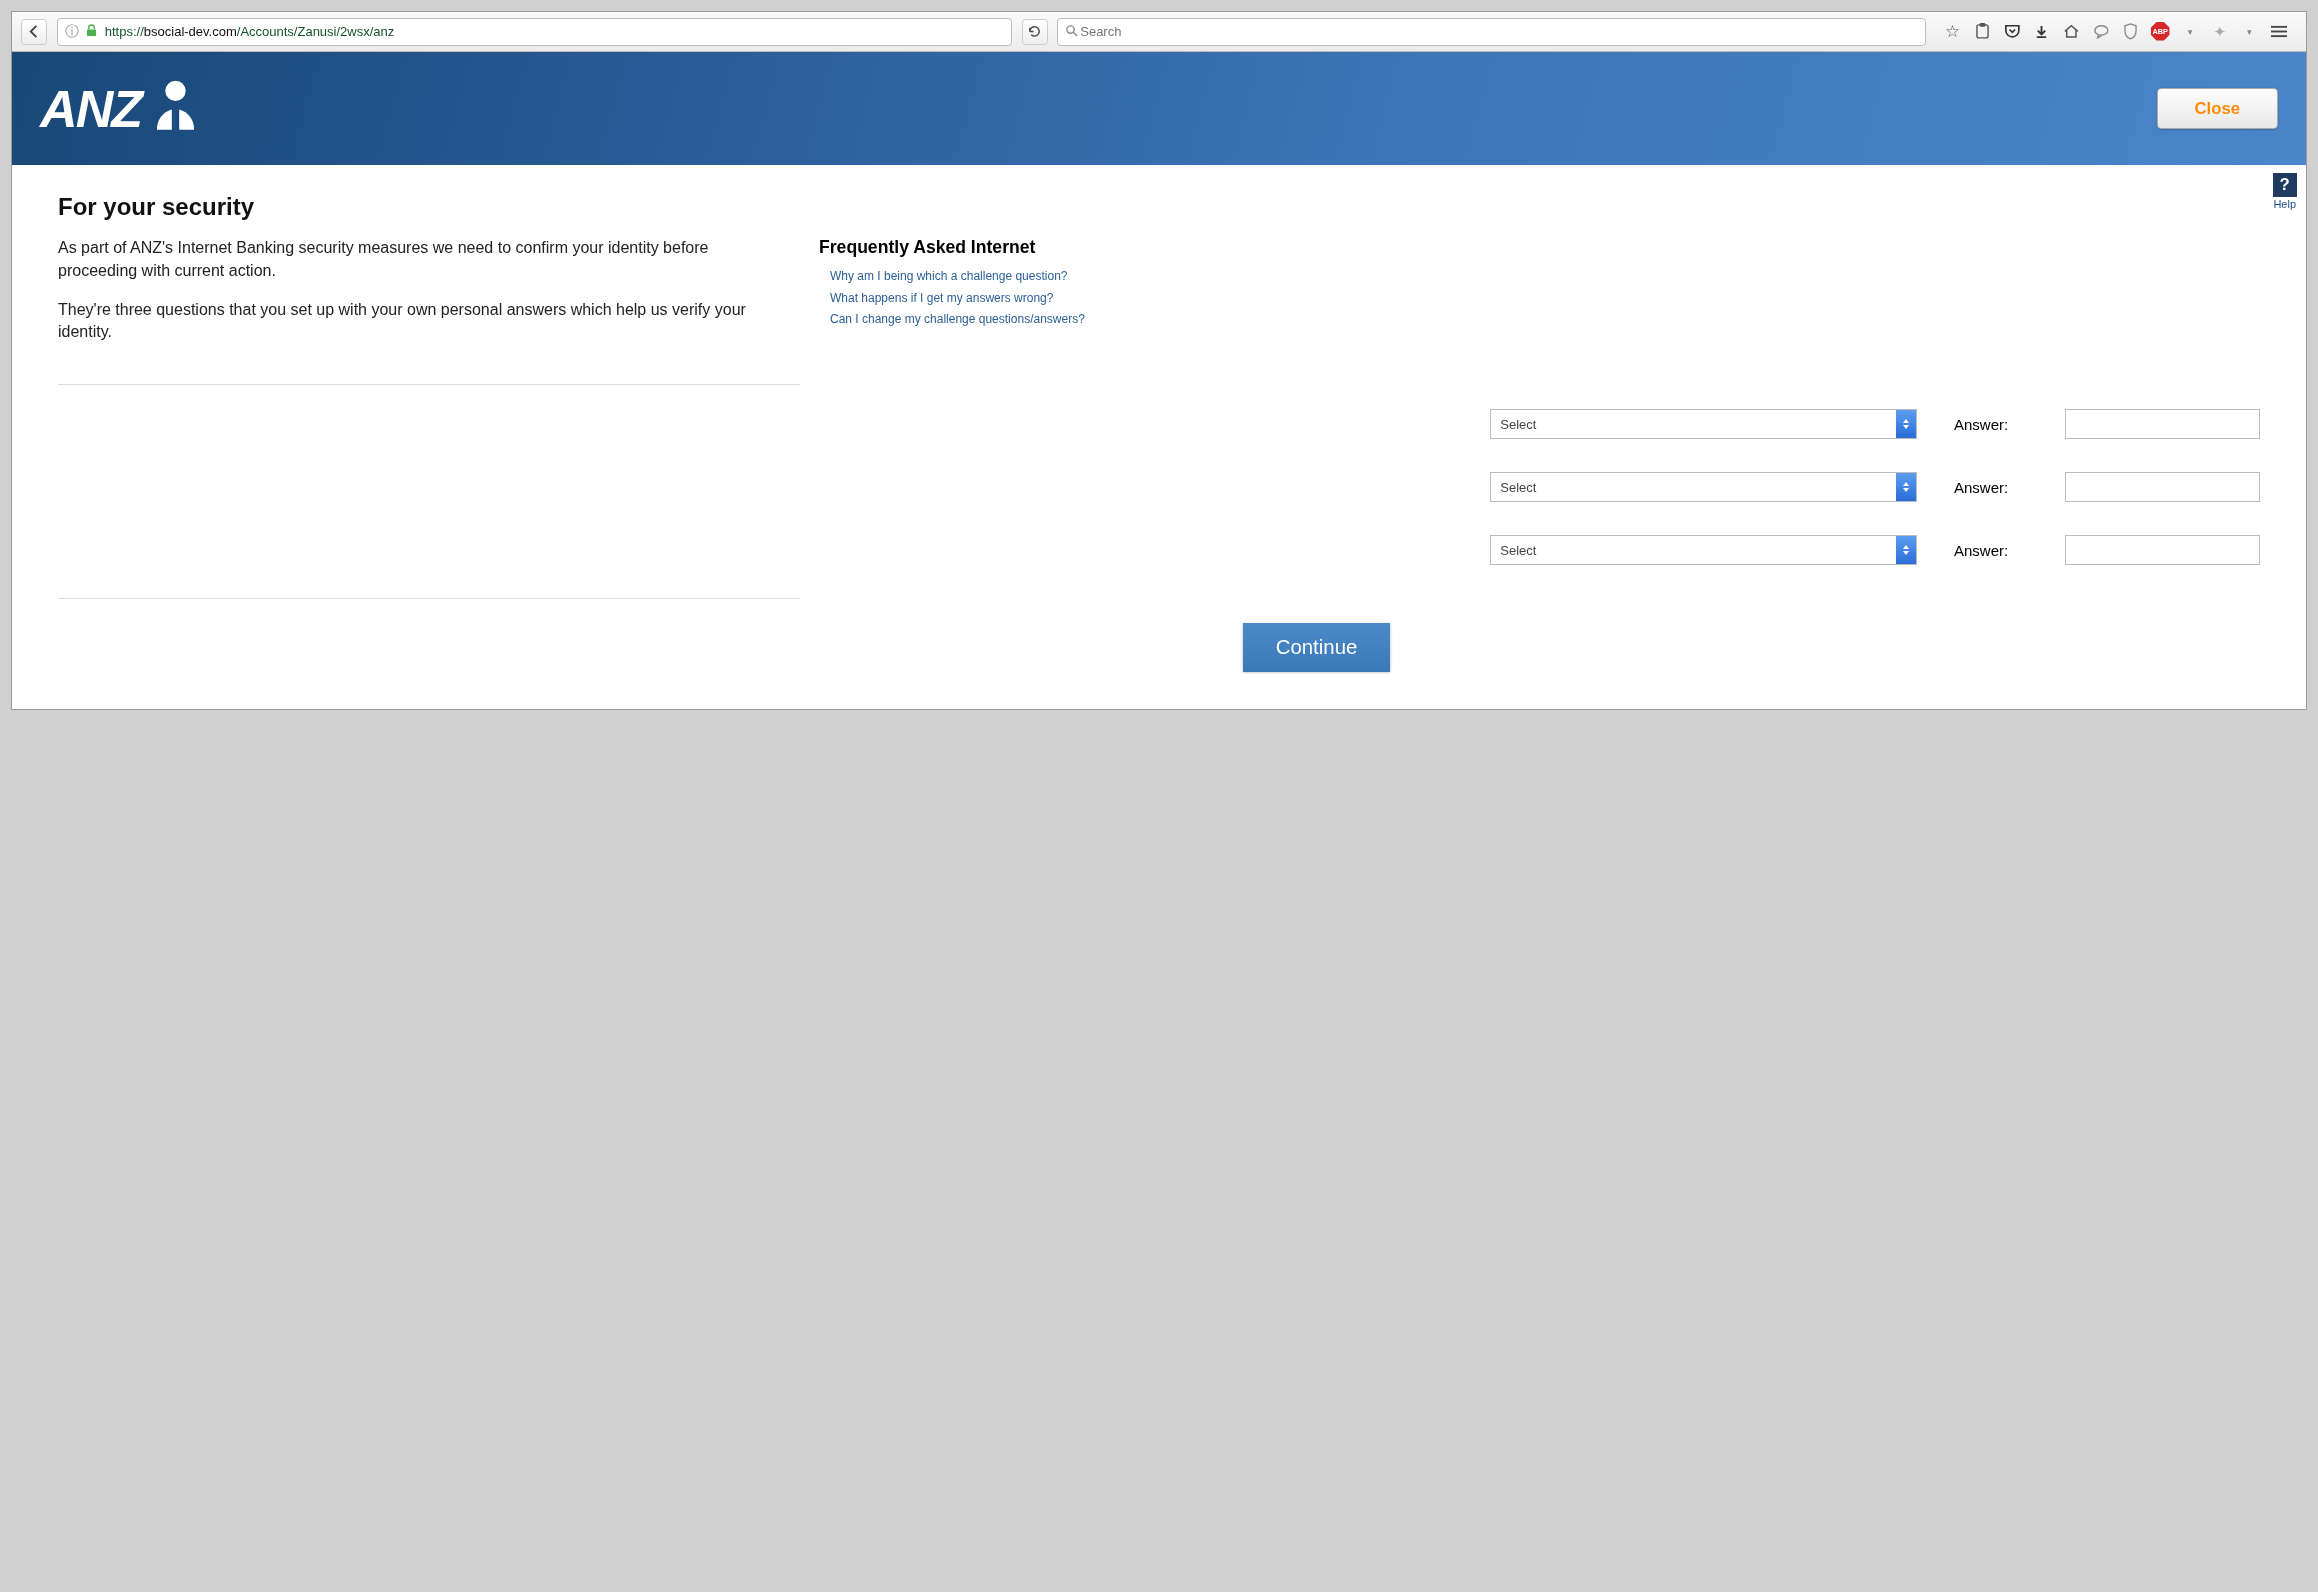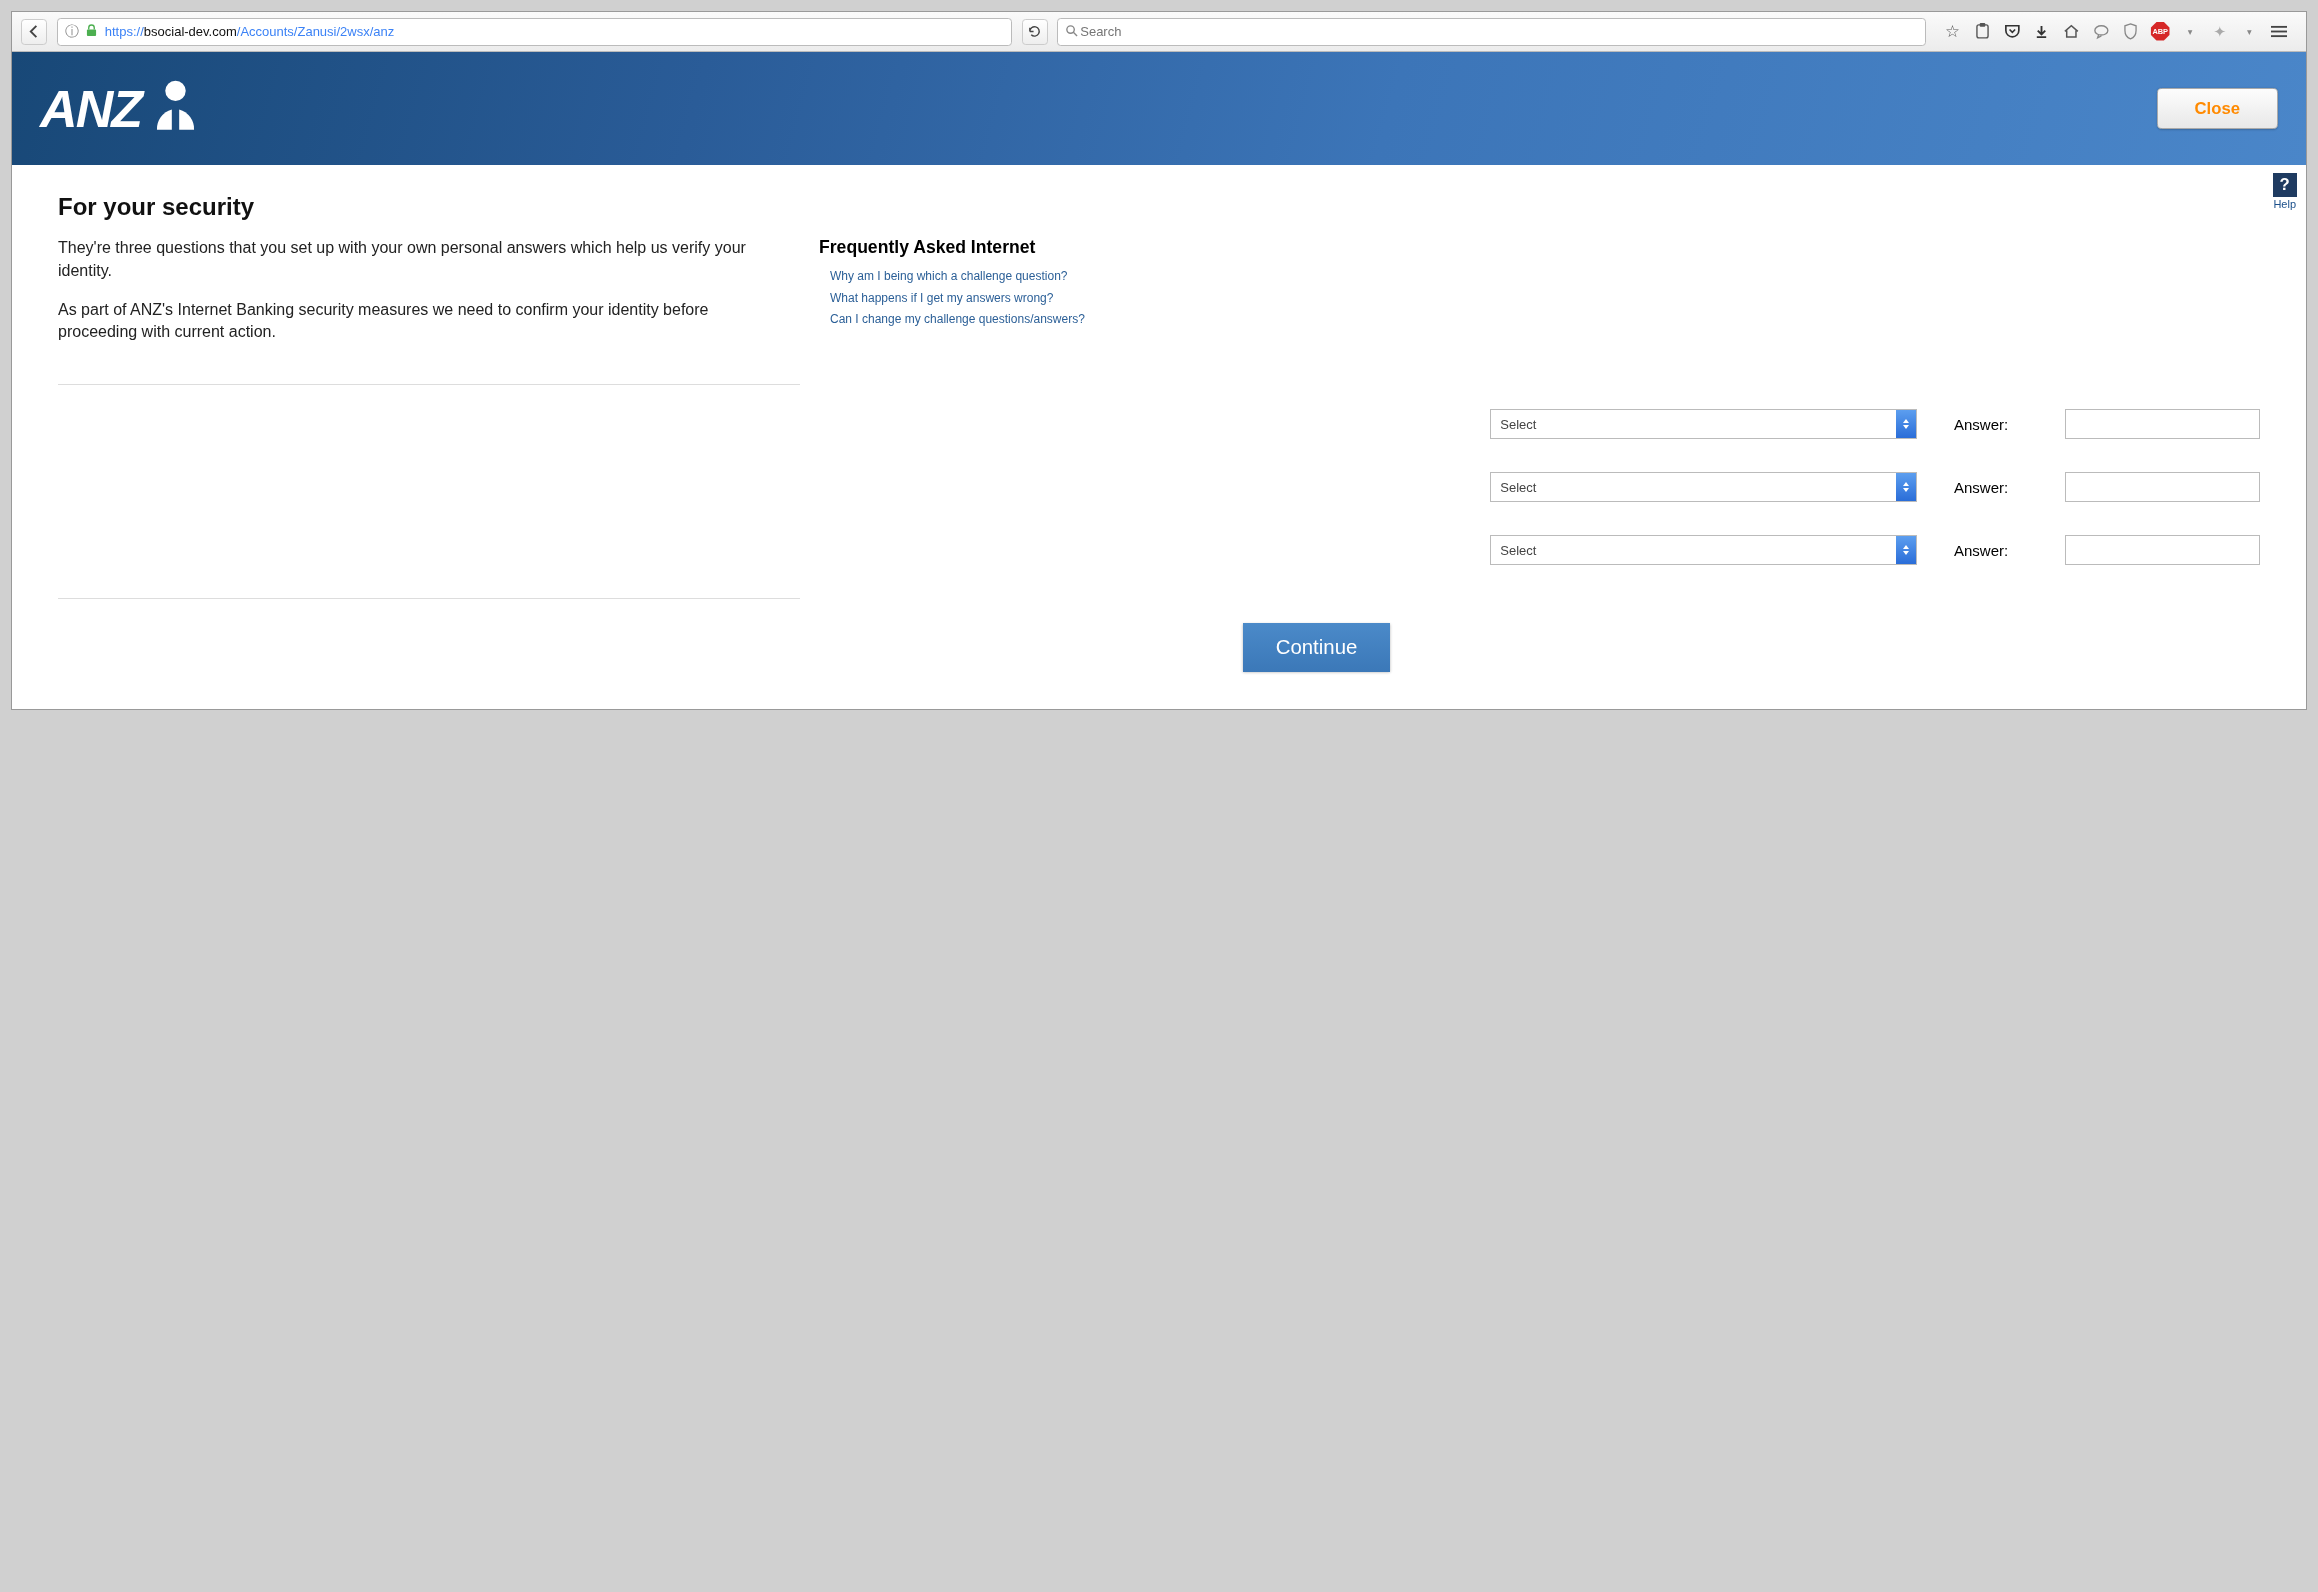--- a/index.html
+++ b/index.html
@@ -2,21 +2,21 @@
 <html style="font-size:15px"><head>
   <meta charset="utf-8">
   <style>
     * { margin: 0; padding: 0; box-sizing: border-box; }
     body { font-family: Arial, Helvetica, sans-serif; background: #d0d0d0; padding: 11px; }
     .browser-frame { background: #fff; border: 0.9px solid #999; }
     .browser-toolbar { display: flex; align-items: center; gap: 9.3px; padding: 5.6px 9.3px; background: linear-gradient(#fafafa,#ececec); border-bottom: 0.9px solid #bbb; }
     .tb-btn { width: 26px; height: 26px; border: 0.9px solid #ccc; background: linear-gradient(#fff,#eee); border-radius: 3.7px; display: flex; align-items: center; justify-content: center; cursor: pointer; }
     .url-bar { flex: 0 0 42%; display: flex; align-items: center; gap: 7.4px; background: #fff; border: 0.9px solid #bbb; border-radius: 3.7px; padding: 2.8px 7.4px; height: 28px; }
     .url-text { flex: 1; font-size: 13px; color: #333; white-space: nowrap; overflow: hidden; }
-    .url-text .dim { color: #3b82f6; }
+    .url-text .dim { color: #14532d; }
     .search-bar { flex: 1; display: flex; align-items: center; gap: 2px; background: #fff; border: 0.9px solid #bbb; border-radius: 3.7px; padding: 3.7px 7.4px; height: 28px; }
     .toolbar-icons { display: flex; gap: 9.3px; align-items: center; padding: 0 7.4px; }
     .toolbar-icons .ticon { width: 20.4px; height: 20.4px; display: flex; align-items: center; justify-content: center; color: #555; font-size: 16.7px; cursor: pointer; }
 
     .page-header { background: #2f61a0; background: linear-gradient(105deg,#184877 0%,#2a5c98 30%,#3c75b8 60%,#4a86c9 100%); height: 113px; display: flex; align-items: center; justify-content: space-between; padding: 0 28px; }
     .logo-area { display: flex; align-items: center; gap: 2px; }
     .logo-text { color: #fff; font-weight: 900; font-size: 52px; letter-spacing: -1.9px; font-style: italic; }
     .logo-decor { position: relative; width: 65px; height: 65px; }
     .close-btn { background: linear-gradient(#fdfdfd,#e8e8e8); border: 0.9px solid #aaa; color: #ff8a00; font-weight: bold; font-size: 16.7px; padding: 9.3px 37px; border-radius: 4.6px; cursor: pointer; box-shadow: 0 0.9px 1.9px rgba(0,0,0,.2); }
 
@@ -147,22 +147,22 @@
   <div class="content-wrap">
     <div class="help-block">
       <div class="help-sq">?</div>
       <span>Help</span>
     </div>
 
     <h1 class="page-title">For your security</h1>
 
     <div class="two-col">
       <div class="main-col" style="max-width:705px">
+        <p class="paragraph">As part of ANZ's Internet Banking security measures we need to confirm your identity before proceeding with current action.</p>
         <p class="paragraph">They're three questions that you set up with your own personal answers which help us verify your identity.</p>
-        <p class="paragraph">As part of ANZ's Internet Banking security measures we need to confirm your identity before proceeding with current action.</p>
       </div>
       <div class="side-col">
         <div class="side-title">Frequently Asked Internet</div>
         <a class="faq-link">Why am I being which a challenge question?</a>
         <a class="faq-link">What happens if I get my answers wrong?</a>
         <a class="faq-link">Can I change my challenge questions/answers?</a>
       </div>
     </div>
 
     <hr class="sep" style="max-width:742px">

